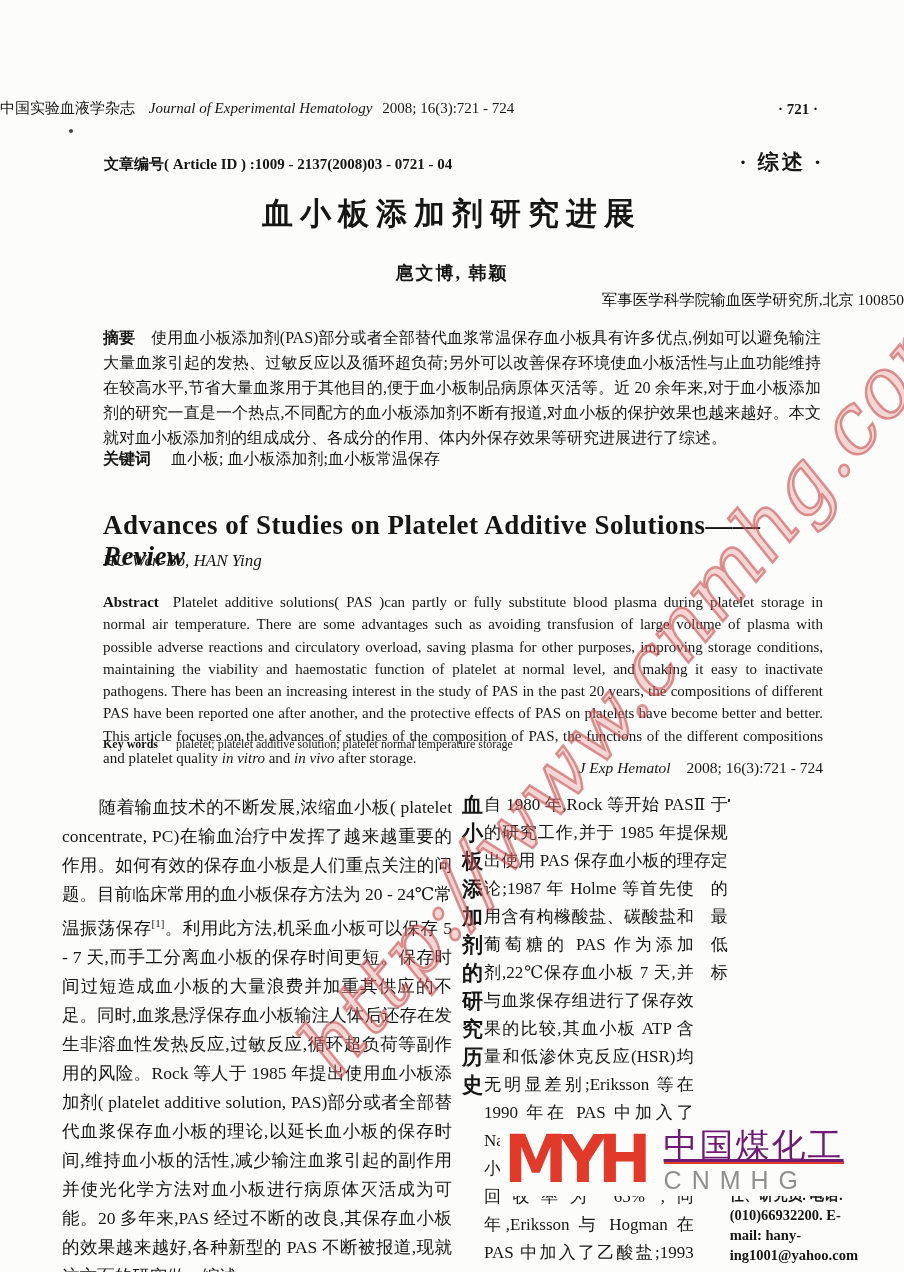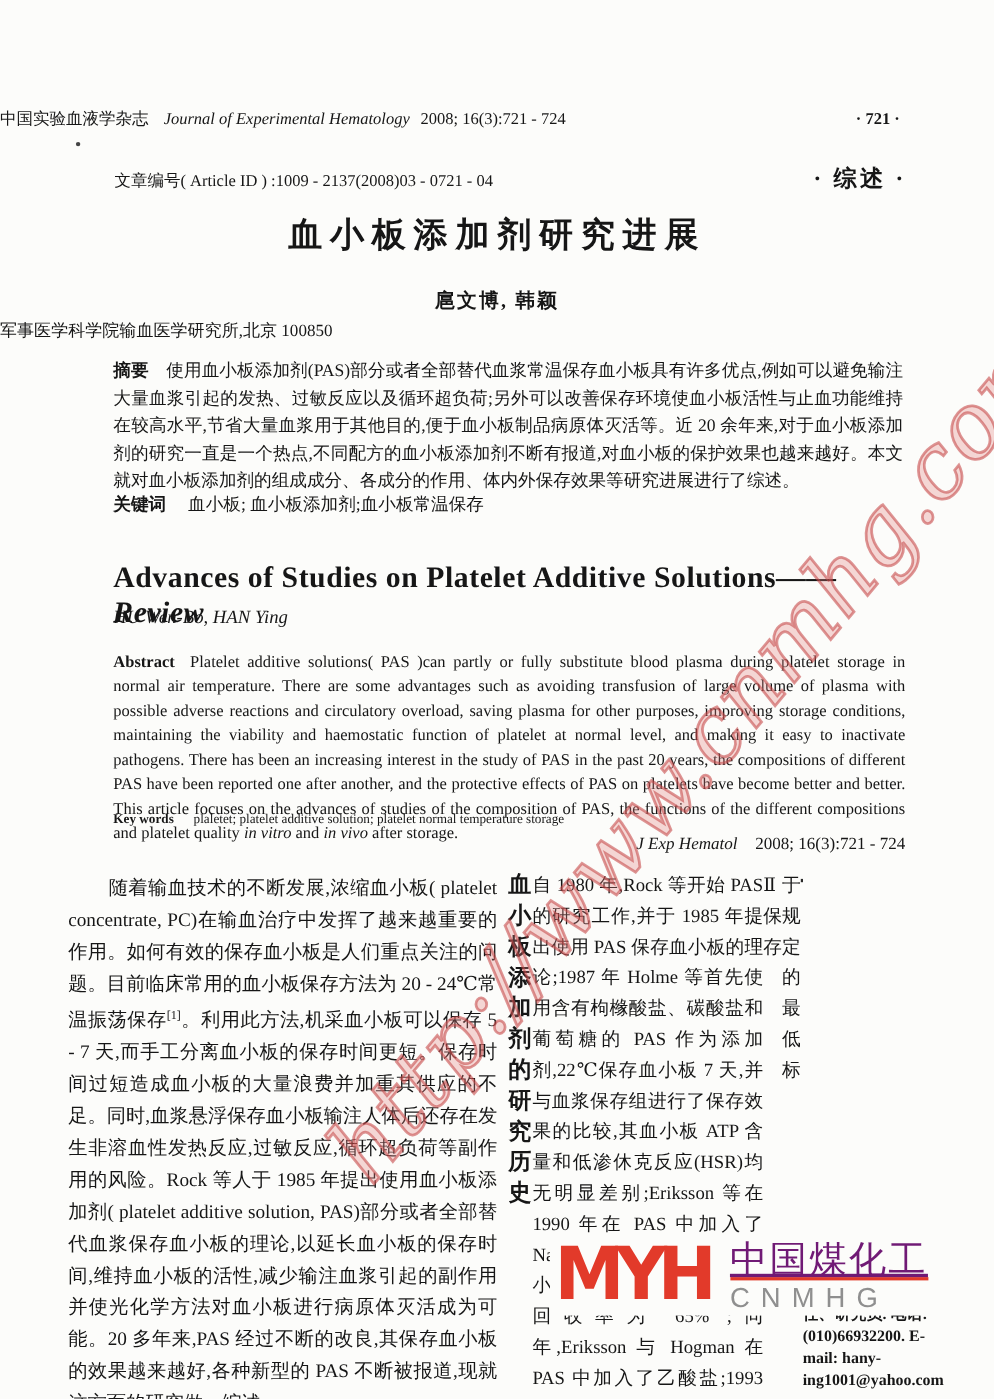--- a/index.html
+++ b/index.html
@@ -13,27 +13,27 @@
   
   .running-head { position:absolute; top:99px; left:0; width:100%; font-size:15px; text-align:left; }
   .running-head .jcn { margin-right:10px; }
   .running-head .jen { font-style:italic; margin-right:6px; }
   .rh-page { position:absolute; top:101px; right:86px; font-size:15px; font-weight:bold; }
 
   .stray-dot { position:absolute; left:69px; top:129px; width:4px; height:4px; background:#444; border-radius:50%; }
 
   
   .article-id-row { position:absolute; top:148px; left:104px; right:80px; display:flex; justify-content:space-between; align-items:baseline; }
-  .aid { font-size:15px; font-weight:normal; }
+  .aid { font-size:15px; font-weight:bold; }
   .col-tag { font-size:21px; font-weight:bold; letter-spacing:3px; }
 
   .title-cn { position:absolute; top:193px; left:0; width:100%; margin:0; text-align:center;
     font-size:31px; font-weight:bold; letter-spacing:7px; font-family:"Liberation Sans","DejaVu Sans",sans-serif; }
   .authors-cn { position:absolute; top:261px; left:0; width:100%; text-align:center; font-size:18px; font-weight:bold; letter-spacing:2px; }
-  .affil-cn  { position:absolute; top:290px; left:0; width:100%; text-align:left; font-size:15.5px; }
+  .affil-cn  { position:absolute; top:290px; left:0; width:100%; text-align:right; font-size:15.5px; }
 
   .abstract-cn { position:absolute; top:325px; left:103px; width:718px; margin:0;
     font-size:16px; line-height:25px; text-align:justify; }
   .abstract-cn .lbl { margin-right:16px; }
   .kw-cn { position:absolute; top:449px; left:103px; margin:0; font-size:16px; }
   .kw-cn b { margin-right:20px; }
   .clc-row { position:absolute; top:476px; left:103px; width:718px; margin:0; font-size:15.5px; }
   .clc-row .first { display:inline-block; width:365px; }
   .clc-row b { margin-right:18px; }
 

